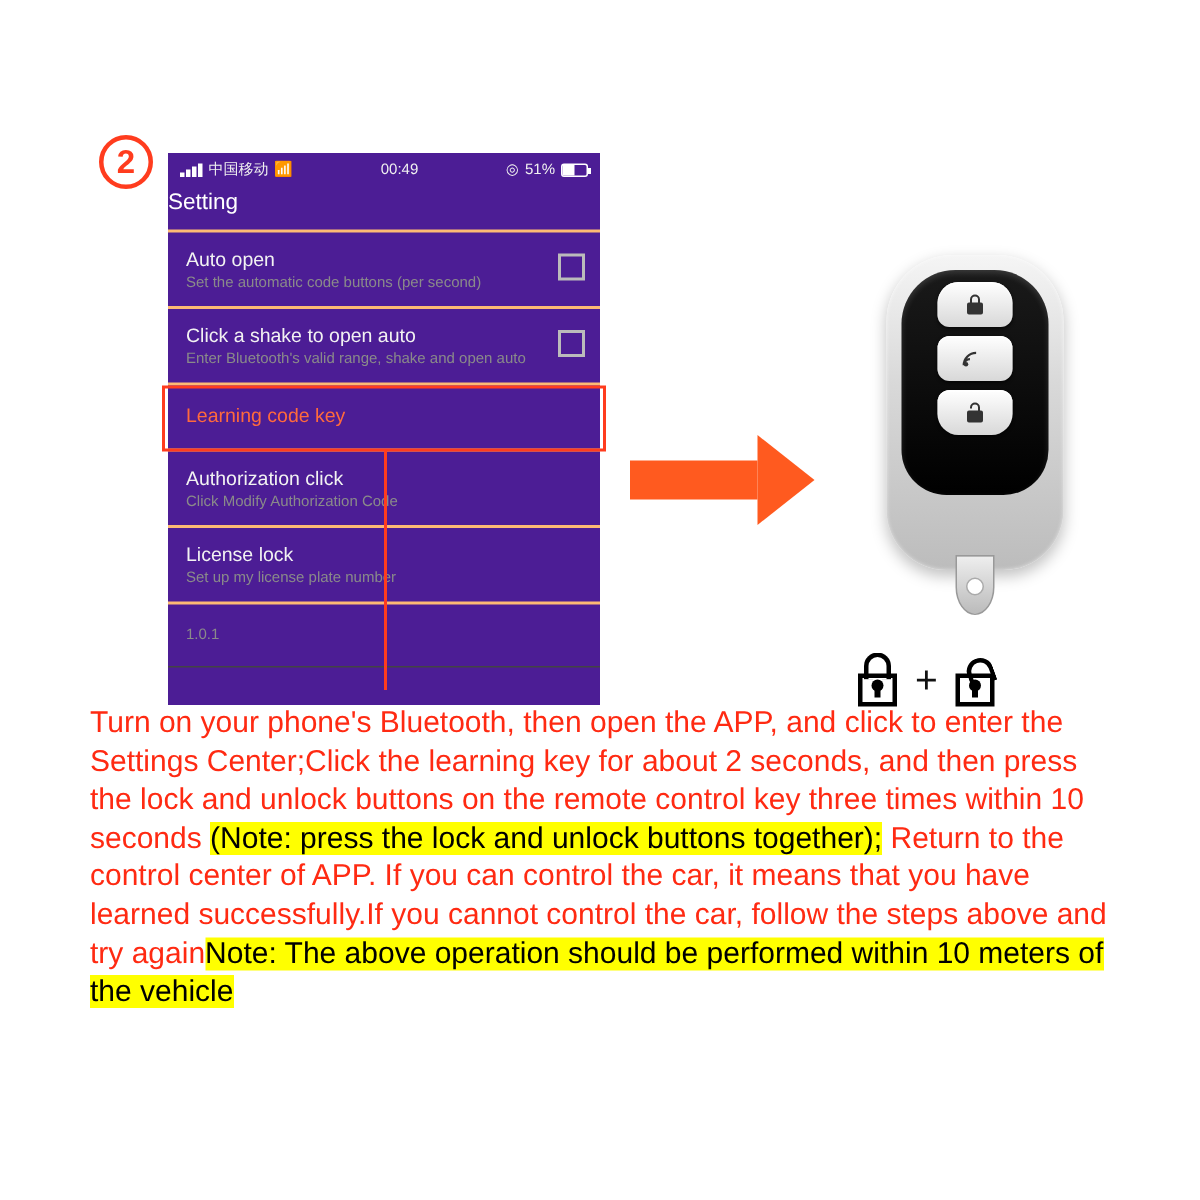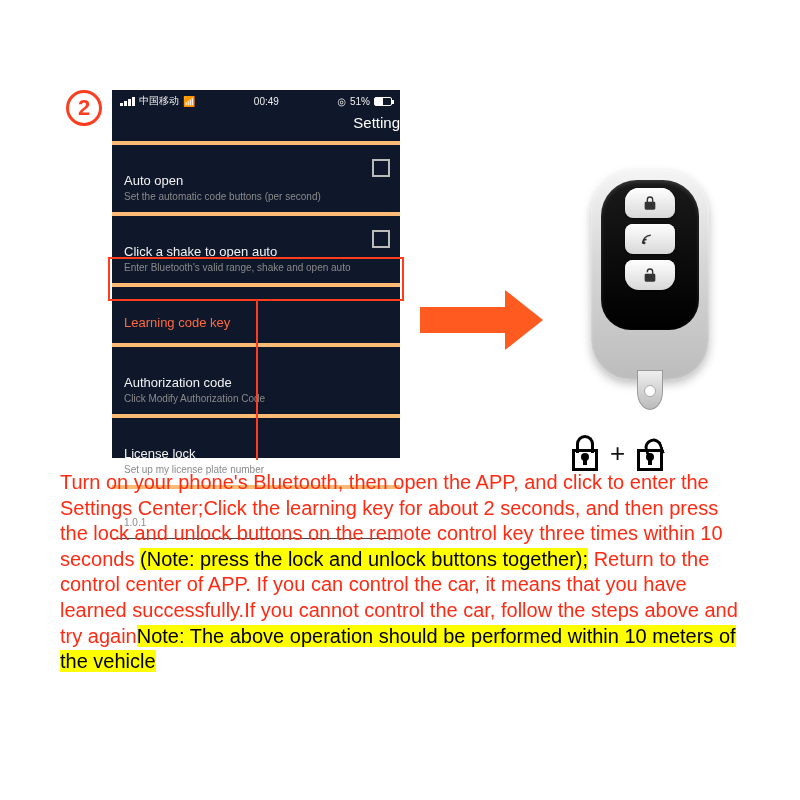--- a/index.html
+++ b/index.html
@@ -32,24 +32,24 @@
     align-items: center;
     justify-content: center;
     color: #ff3c1e;
     font-size: 22px;
     font-weight: 700;
   }
 
   .phone {
     position: absolute;
     left: 42px;
-    top: 0;
+    top: 12px;
     width: 288px;
     height: 368px;
-    background: #0f172a;
+    background: #4c1d95;
     color: #d8d8d8;
     font-size: 11px;
   }
   .status-bar {
     height: 22px;
     display: flex;
     align-items: center;
     justify-content: space-between;
     padding: 0 8px;
     color: #f0f0f0;
@@ -61,30 +61,30 @@
   .sig-dots span:nth-child(1){height:3px;} .sig-dots span:nth-child(2){height:5px;}
   .sig-dots span:nth-child(3){height:7px;} .sig-dots span:nth-child(4){height:9px;}
   .wifi-ico { font-size:10px; }
   .battery {
     width: 18px; height: 9px; border:1px solid #fff; border-radius:2px; position:relative;
   }
   .battery::after{ content:""; position:absolute; right:-3px; top:2px; width:2px; height:4px; background:#fff;}
   .battery-fill{ height:100%; width:51%; background:#fff; }
 
   .screen-title {
-    text-align:right;
+    text-align:left;
     padding: 2px 0 10px;
     color:#fff;
     font-size:15px;
     font-weight:400;
   }
 
   .menu-item {
-    border-top: 4px solid #fdba74;
-    padding: 28px 12px 10px 12px;
+    border-top: 2px solid #fdba74;
+    padding: 10px 12px 10px 12px;
     position: relative;
     min-height: 44px;
     display:flex;
     flex-direction:column;
     justify-content:center;
   }
   .menu-item:last-child{ border-bottom:1px solid #444; }
   .mi-title { color:#f2f2f2; font-size:13px; margin-bottom:3px;}
   .mi-sub { color:#8a8a8a; font-size:10px; }
   .checkbox {
@@ -250,21 +250,21 @@
     </div>
     <div class="menu-item">
       <div class="mi-title">Click a shake to open auto</div>
       <div class="mi-sub">Enter Bluetooth's valid range, shake and open auto</div>
       <div class="checkbox"></div>
     </div>
     <div class="menu-item learning-row">
       <div class="mi-title">Learning code key</div>
     </div>
     <div class="menu-item">
-      <div class="mi-title">Authorization code</div>
+      <div class="mi-title">Authorization click</div>
       <div class="mi-sub">Click Modify Authorization Code</div>
     </div>
     <div class="menu-item">
       <div class="mi-title">License lock</div>
       <div class="mi-sub">Set up my license plate number</div>
     </div>
     <div class="menu-item">
       <div class="mi-sub">1.0.1</div>
     </div>
   </div>

